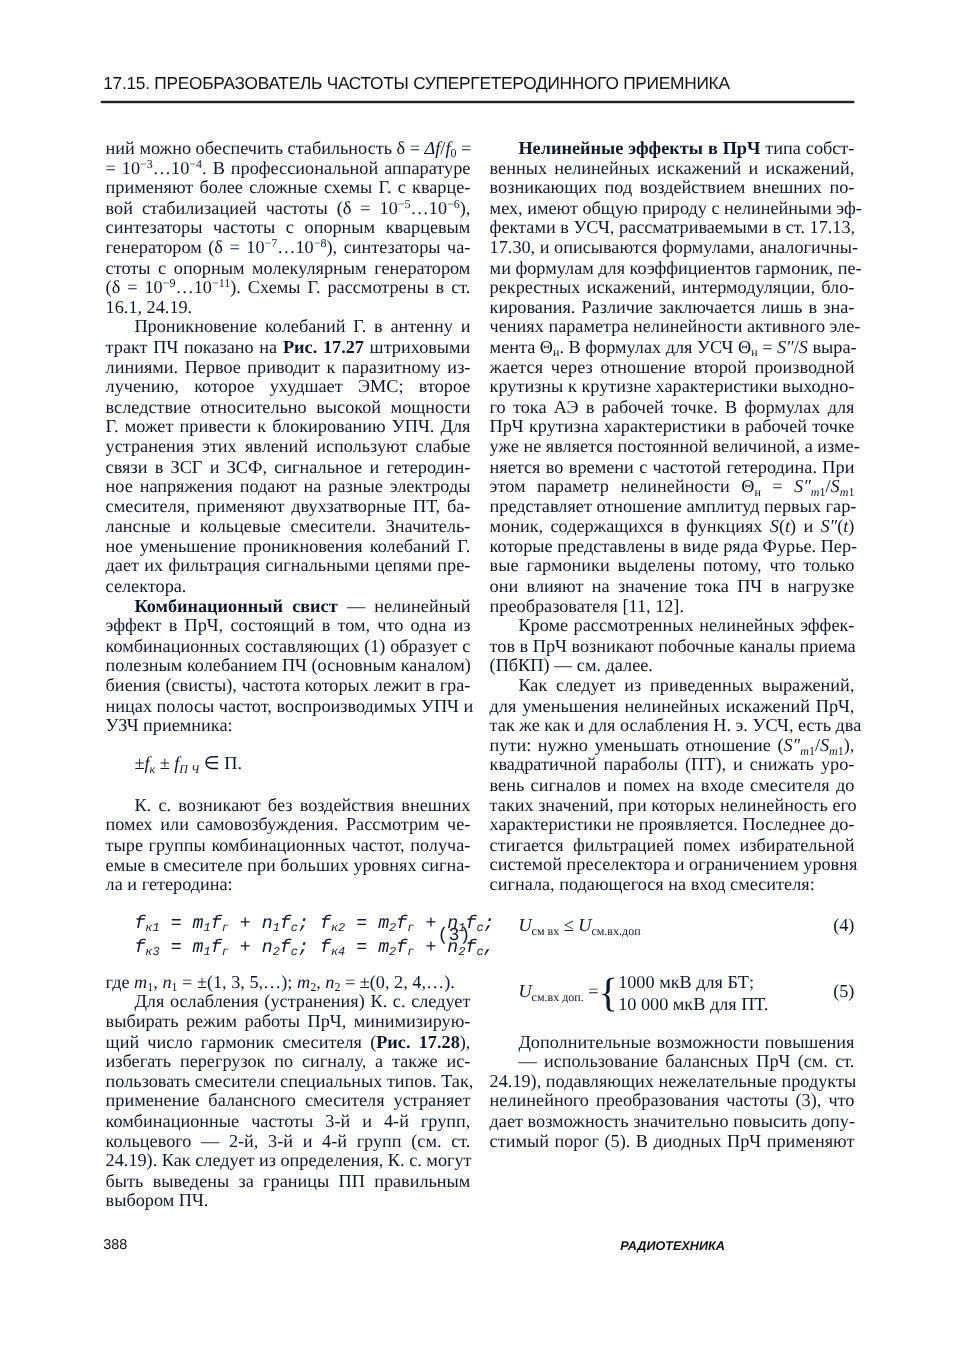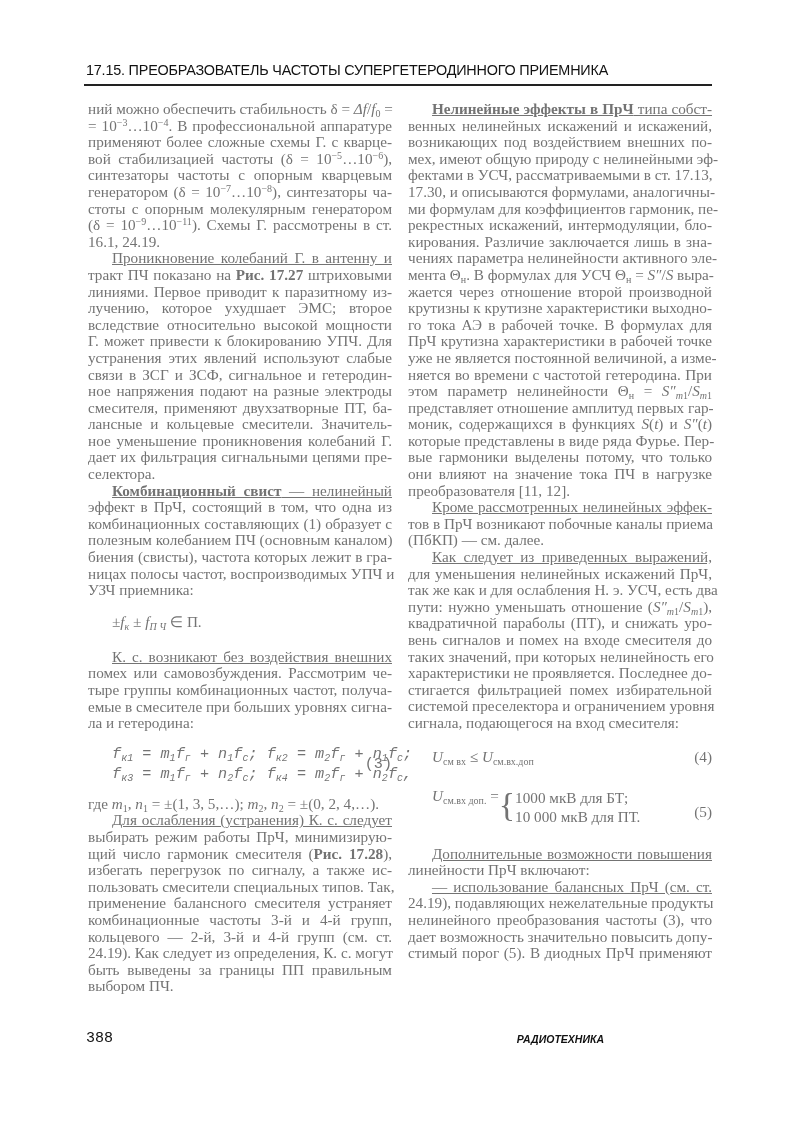--- a/index.html
+++ b/index.html
@@ -4,33 +4,33 @@
 <style>
   html, body { margin: 0; padding: 0; background: #ffffff; }
   body { width: 794px; height: 1131px; position: relative; overflow: hidden; color: #111; }
   .page { position: absolute; left: 0; top: 0; width: 688px; height: 1131px; }
   .running-head {
     position: absolute; left: 86px; top: 62px; width: 624px;
     font-family: "Liberation Sans", sans-serif; font-size: 14.4px; letter-spacing: -0.2px;
     color: #111; white-space: nowrap;
   }
   .head-rule { position: absolute; left: 84px; top: 84px; width: 628px; height: 2px; background: #222; }
-  .col { position: absolute; top: 101px; width: 304px; font-family: "Liberation Serif", serif; font-size: 15.2px; line-height: 16.6px; color: #737373; }
+  .col { position: absolute; top: 116px; width: 304px; font-family: "Liberation Serif", serif; font-size: 15.2px; line-height: 16.6px; color: #0f172a; }
   .col-left { left: 88px; }
   .col-right { left: 408px; }
   .ln { display: block; height: 16.6px; white-space: nowrap; text-align: justify; text-align-last: justify; }
   .ln.last { text-align-last: left; }
-  .ind { text-indent: 24px; text-decoration: underline; }
+  .ind { text-indent: 24px; }
   b { font-weight: bold; }
   sup { font-size: 10px; line-height: 0; vertical-align: 5px; }
   sub { font-size: 10px; line-height: 0; vertical-align: -3px; }
   .formula { display: block; position: relative; white-space: nowrap; font-family: "Liberation Serif", serif; font-style: italic; }
   .formula .num { position: absolute; right: 0; font-style: normal; }
   .brace { font-size: 34px; line-height: 1; vertical-align: middle; font-style: normal; font-weight: 200; }
-  .footer-page { position: absolute; left: 86px; top: 1030px; font-family: Liberation Mono, monospace; font-size: 15px; }
+  .footer-page { position: absolute; left: 86px; top: 1030px; font-family: Liberation Sans, sans-serif; font-size: 12px; }
   .footer-book { position: absolute; right: 84px; top: 1033px; font-family: "Liberation Sans", sans-serif; font-size: 10.5px; font-style: italic; font-weight: bold; }
   i.v { font-style: italic; }
 </style>
 </head>
 <body>
 
 <div class="page">
 
   <div class="running-head">17.15. ПРЕОБРАЗОВАТЕЛЬ ЧАСТОТЫ СУПЕРГЕТЕРОДИННОГО ПРИЕМНИКА</div>
   <div class="head-rule"></div>
@@ -156,34 +156,33 @@
       <span class="ln last">сигнала, подающегося на вход смесителя:</span>
     </div>
 
     <div class="formula" style="height:50px; padding-top:17px; box-sizing:border-box; padding-left:24px;">
       <i>U</i><sub style="font-style:normal">см вх</sub> ≤ <i>U</i><sub style="font-style:normal">см.вх.доп</sub>
       <span class="num" style="top:17px;">(4)</span>
     </div>
 
 
     <div class="formula" style="height:64px; padding-top:6px; box-sizing:border-box; padding-left:24px;">
-      <div style="display:flex; align-items:flex-start; height:50px;">
+      <div style="display:flex; align-items:center; height:50px;">
         <span><i>U</i><sub style="font-style:normal">см.вх доп.</sub> <span style="font-style:normal">=</span></span>
         <span class="brace">{</span>
         <span style="display:inline-block; font-style:normal; line-height:19px;">
           <span style="display:block">1000 мкВ  для БТ;</span>
           <span style="display:block">10 000 мкВ  для ПТ.</span>
         </span>
       </div>
       <span class="num" style="top:22px;">(5)</span>
     </div>
 
     <div>
       <span class="ln ind">Дополнительные возможности повышения</span>
-      <span class="ln last">линейности ПрЧ включают:</span>
     </div>
 
     <div>
       <span class="ln ind">— использование балансных ПрЧ (см. ст.</span>
       <span class="ln">24.19), подавляющих нежелательные продукты</span>
       <span class="ln">нелинейного преобразования частоты (3), что</span>
       <span class="ln">дает возможность значительно повысить допу-</span>
       <span class="ln">стимый порог (5). В диодных ПрЧ применяют</span>
     </div>
   </div>

